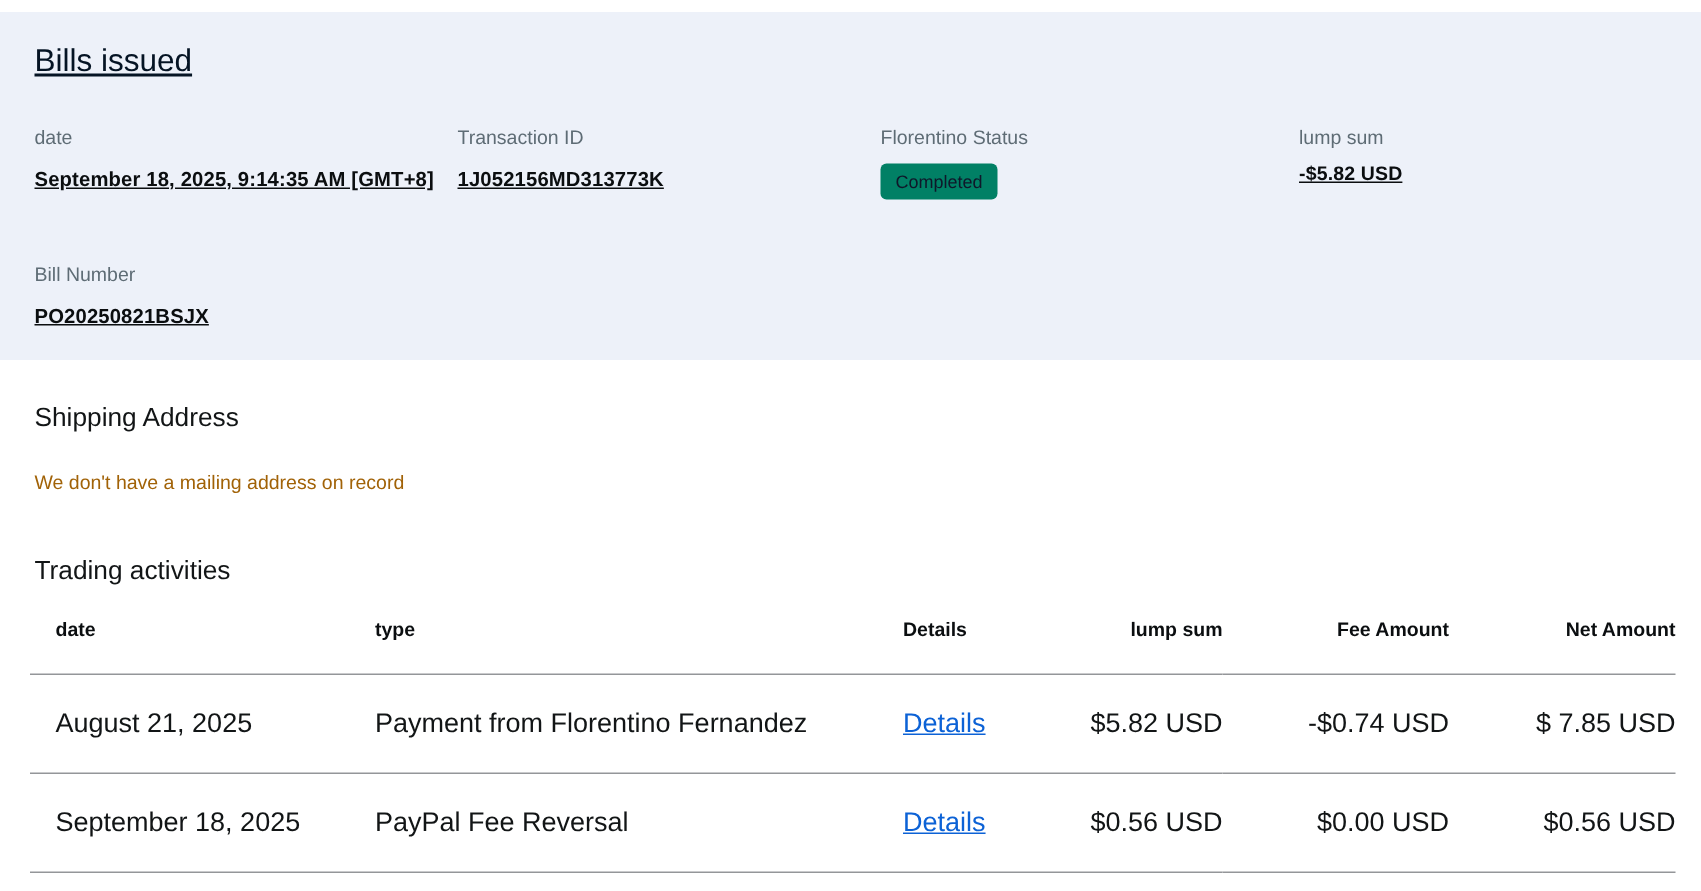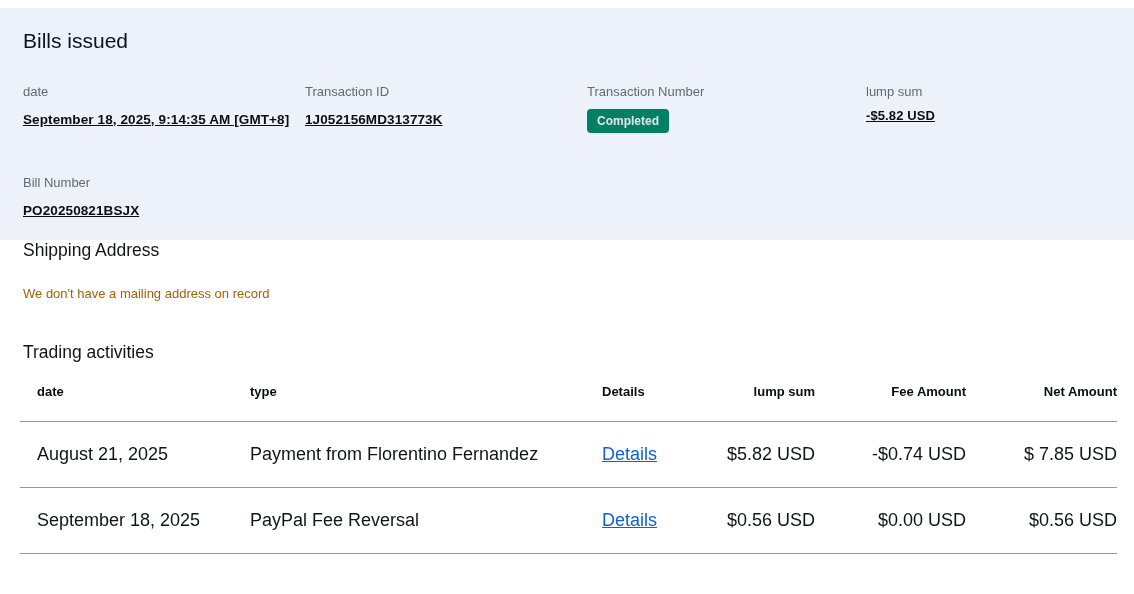--- a/index.html
+++ b/index.html
@@ -18,20 +18,21 @@
     background: #edf1f9;
     height: 232px;
     padding: 21px 23px 0 23px;
   }
   .page-title {
     font-size: 21px;
     font-weight: 500;
     color: #051424;
     margin: 0;
     line-height: 1.15;
+    text-decoration: underline;
   }
   .field-grid {
     margin-top: 31px;
     display: grid;
     grid-template-columns: 282px 282px 279px 1fr;
     grid-row-gap: 42px;
   }
   .field-label {
     font-size: 13px;
     color: #5e6c75;
@@ -47,38 +48,38 @@
   }
   .field-value.big {
     margin-top: 8px;
     font-size: 13px;
     font-weight: 700;
   }
   .status-badge {
     display: inline-block;
     margin-top: 9px;
     background: #018065;
-    color: #e5e5e5;
+    color: #0f172a;
     font-size: 12px;
-    font-weight: 700;
+    font-weight: 400;
     padding: 5px 10px;
     border-radius: 4px;
     line-height: 1.2;
   }
 
   
   .section { padding: 0 23px; }
   .section-title {
     font-size: 17.5px;
     font-weight: 400;
     color: #121516;
     margin: 0;
     line-height: 1.2;
   }
-  .shipping-title { }
+  .shipping-title { margin-top: 28px; }
   .shipping-message {
     margin-top: 25px;
     font-size: 13px;
     color: #a16207;
   }
   .activities-title { margin-top: 41px; }
 
   
   .activities-table {
     margin: 15px 17px 0 20px;
@@ -129,21 +130,21 @@
   <div class="field-grid">
     <div>
       <div class="field-label">date</div>
       <div class="field-value">September 18, 2025, 9:14:35 AM [GMT+8]</div>
     </div>
     <div>
       <div class="field-label">Transaction ID</div>
       <div class="field-value">1J052156MD313773K</div>
     </div>
     <div>
-      <div class="field-label">Transaction Number</div>
+      <div class="field-label">Florentino Status</div>
       <span class="status-badge">Completed</span>
     </div>
     <div>
       <div class="field-label">lump sum</div>
       <div class="field-value big">-$5.82 USD</div>
     </div>
 
     <div>
       <div class="field-label">Bill Number</div>
       <div class="field-value">PO20250821BSJX</div>

